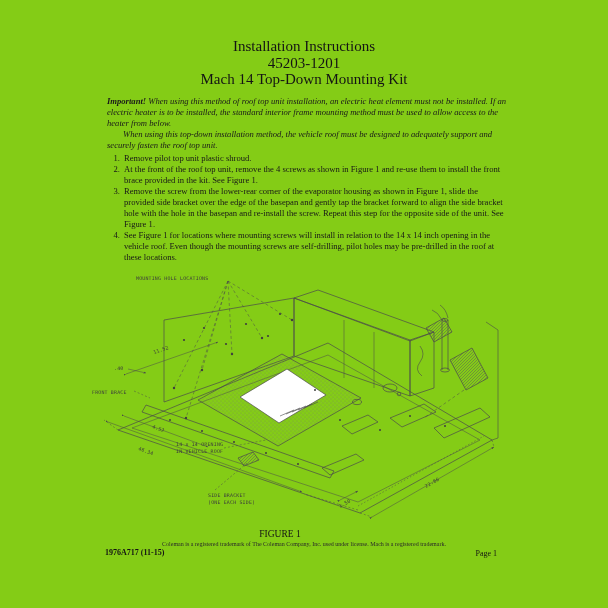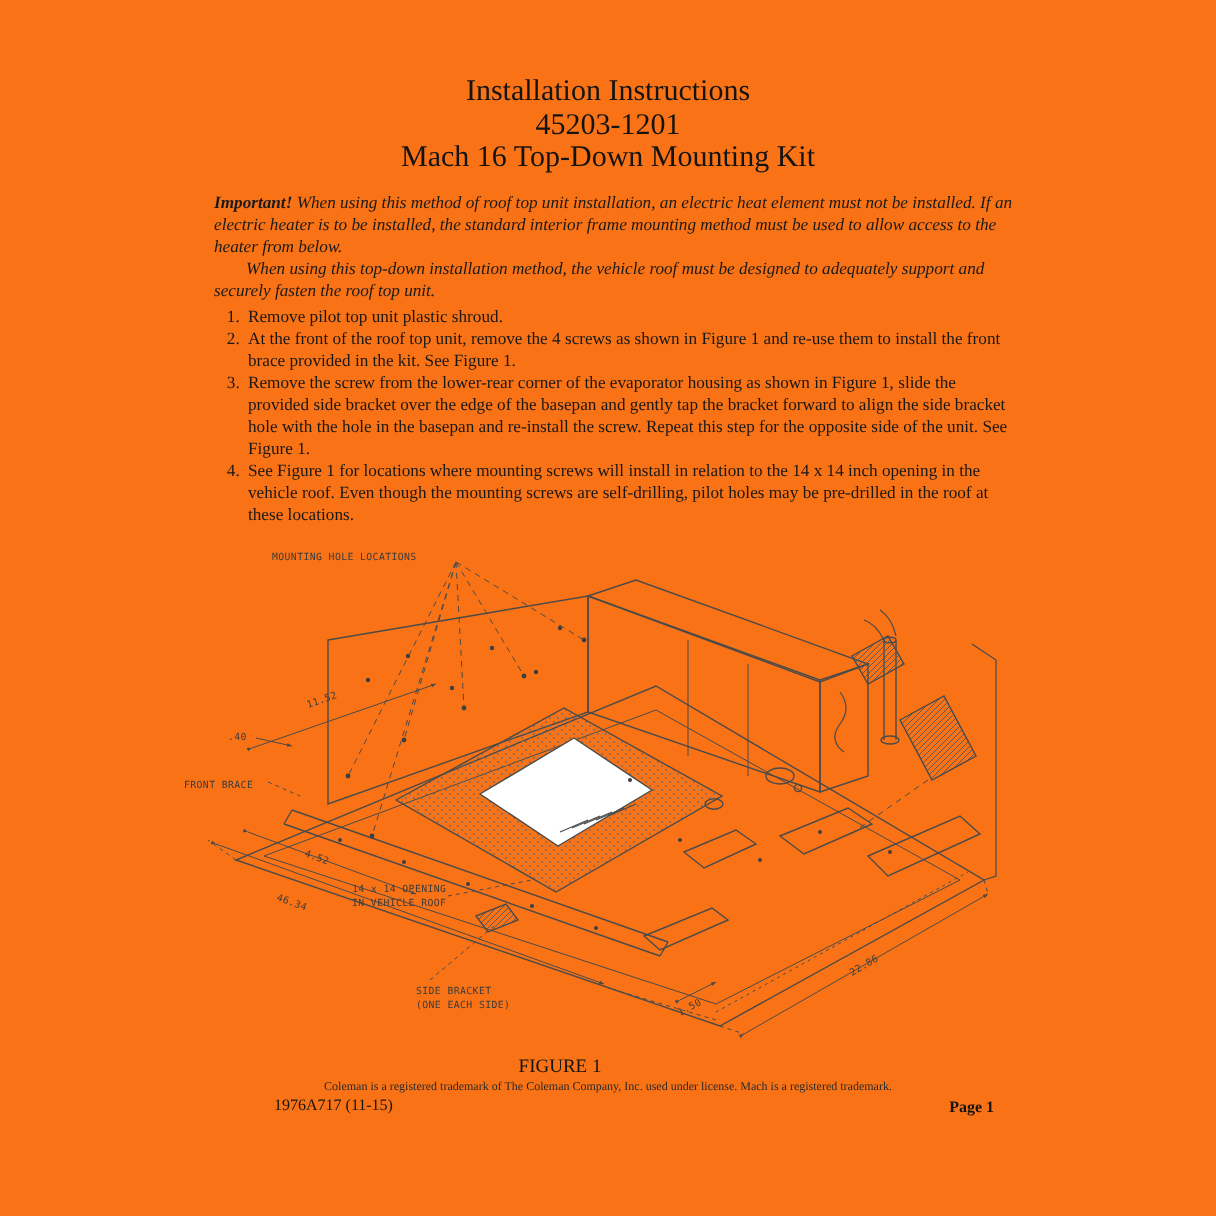--- a/index.html
+++ b/index.html
@@ -1,47 +1,47 @@
 <!DOCTYPE html>
 <html><head>
 <meta charset="utf-8">
 <style>
   html,body{margin:0;padding:0;}
   body{
     width:608px;height:608px;background:#ffffff;overflow:hidden;position:relative;
     font-family:"Liberation Serif", serif;color:#181818;
     -webkit-font-smoothing:antialiased;
   }
-  .sheet{position:absolute;inset:0;background:#f97316;}
+  .sheet{position:absolute;inset:0;background:#84cc16;}
   .title-block{position:absolute;top:38px;left:0;width:608px;text-align:center;
     font-size:15px;line-height:16.5px;color:#141414;}
   .body-text{position:absolute;left:107px;width:402px;font-size:8.6px;line-height:11px;color:#1a1a1a;}
   .intro{top:96px;}
   .intro p{margin:0;font-style:italic;}
   .intro .p2{text-indent:16px;}
   b{font-weight:bold;}
   .steps{position:absolute;top:153px;left:107px;width:402px;}
   .steps ol{margin:0;padding:0 0 0 15px;font-size:8.6px;line-height:11px;}
   .steps li{margin:0;padding-left:2px;}
   .fig-wrap{position:absolute;left:90px;top:270px;width:434px;height:256px;}
   svg text{font-family:"DejaVu Sans Mono", monospace;font-size:4.9px;fill:#3c3c3c;letter-spacing:.2px;}
   .caption{position:absolute;top:529px;left:0;width:560px;text-align:center;font-size:9.5px;color:#141414;}
   .trademark{position:absolute;top:541px;left:0;width:608px;text-align:center;font-size:6px;color:#2a2a2a;}
-  .doc-code{position:absolute;top:548px;left:105px;font-size:8px;font-weight:normal;color:#141414;margin-left:32px;}
-  .page-num{position:absolute;top:549px;right:111px;font-size:8px;color:#141414;font-weight:bold;}
+  .doc-code{position:absolute;top:548px;left:105px;font-size:8px;font-weight:bold;color:#141414;}
+  .page-num{position:absolute;top:549px;right:111px;font-size:8px;color:#141414;}
 </style>
 </head>
 <body>
 
 <div class="sheet">
 
   <div class="title-block">
     <div>Installation Instructions</div>
     <div>45203-1201</div>
-    <div>Mach 16 Top-Down Mounting Kit</div>
+    <div>Mach 14 Top-Down Mounting Kit</div>
   </div>
 
   <div class="body-text intro">
     <p><b>Important!</b><span> When using this method of roof top unit installation, an electric heat element must not be installed.  If an electric heater is to be installed, the standard interior frame mounting method must be used to allow access to the heater from below.</span></p>
     <p class="p2">When using this top-down installation method, the vehicle roof must be designed to adequately support and securely fasten the roof top unit.</p>
   </div>
 
   <div class="steps">
     <ol>
       <li>Remove pilot top unit plastic shroud.</li>

